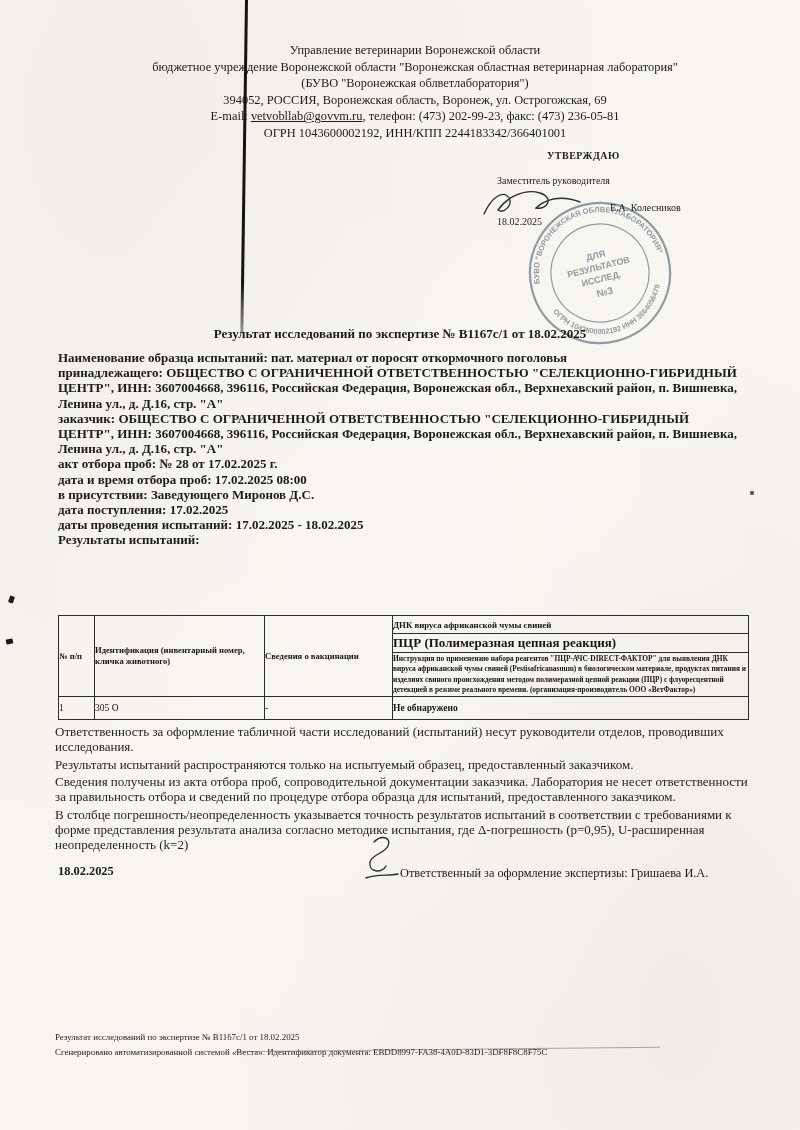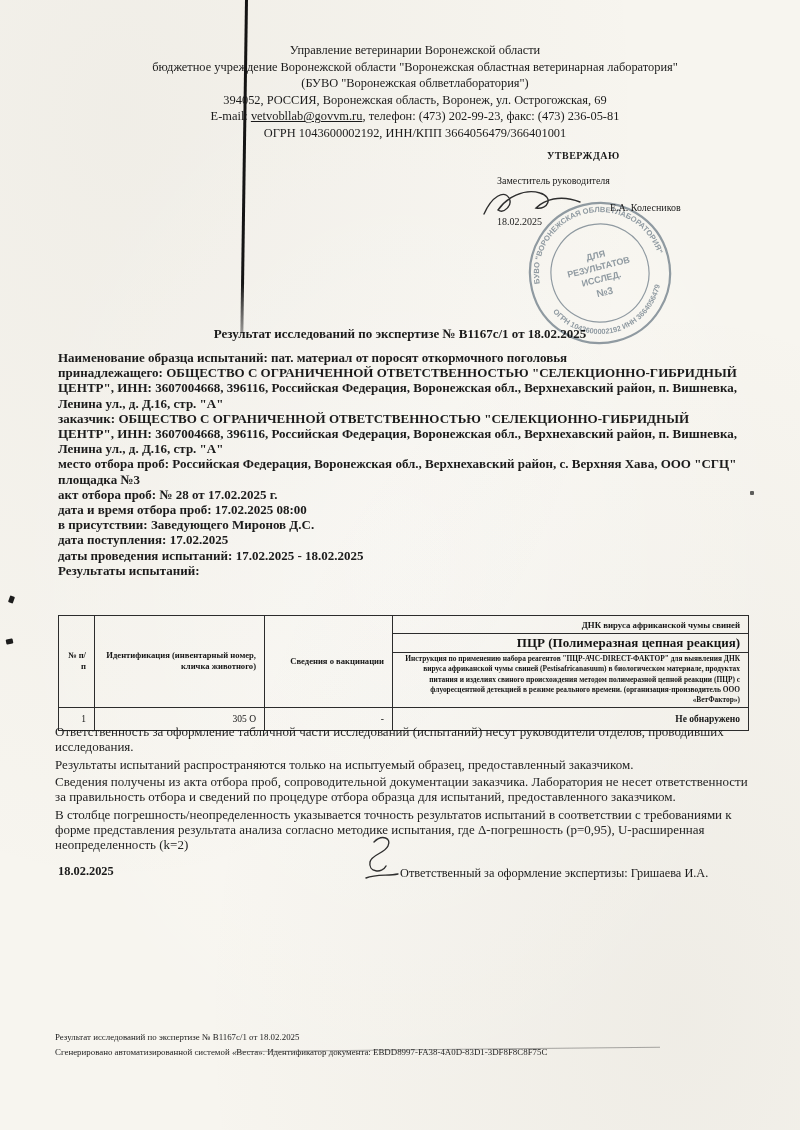--- a/index.html
+++ b/index.html
@@ -31,22 +31,22 @@
   
   .doc-title{position:absolute; top:326px; left:0; right:0; text-align:center;
     font-weight:bold; font-size:13px;}
   
   .doc-body{position:absolute; top:350px; left:58px; width:690px;
     font-size:13px; line-height:15.2px; font-weight:bold;}
   .doc-body p{margin:0;}
   
   .results-table{position:absolute; top:615px; left:58px; border-collapse:collapse;
     width:690px; table-layout:fixed; color:#151515;}
-  .results-table td{border:1px solid #2c2c2c; text-align:right; vertical-align:middle;
-    padding:1px 8px; overflow:hidden;margin-left:16px;}
+  .results-table td{border:1px solid #2c2c2c; text-align:left; vertical-align:middle;
+    padding:1px 0; overflow:hidden;margin-left:16px;}
   .th{font-weight:bold; font-size:8.6px; line-height:1.3;}
   .h1r{font-weight:bold; font-size:8.8px; height:15px;}
   .h2r{font-weight:bold; font-size:13px; height:14px;}
   .h3r{font-weight:bold; font-size:7.4px; line-height:1.4; padding:3px 8px;}
   .drow td{font-size:9.5px; height:20px;}
   .res-cell{font-weight:bold;}
   
   .footnotes{position:absolute; top:724px; left:55px; width:702px;
     font-size:13px; line-height:15px; color:#232323;}
   .footnotes p{margin:0 0 2.5px 0;}
@@ -78,21 +78,21 @@
   <div class="speck s1"></div>
   <div class="speck s2"></div>
   <div class="speck s3"></div>
 
   <div class="doc-header">
     <div>Управление ветеринарии Воронежской области</div>
     <div>бюджетное учреждение Воронежской области "Воронежская областная ветеринарная лаборатория"</div>
     <div>(БУВО "Воронежская облветлаборатория")</div>
     <div>394052, РОССИЯ, Воронежская область, Воронеж, ул. Острогожская, 69</div>
     <div><span>E-mail: </span><span class="u">vetvobllab@govvm.ru</span><span>, телефон: (473) 202-99-23, факс: (473) 236-05-81</span></div>
-    <div>ОГРН 1043600002192, ИНН/КПП 3664056479/366401001</div>
+    <div>ОГРН 1043600002192, ИНН/КПП 2244183342/366401001</div>
   </div>
 
   <div class="approval">
     <div class="approve">УТВЕРЖДАЮ</div>
     <div class="role">Заместитель руководителя</div>
     <svg class="sig1" width="120" height="34" viewBox="0 0 120 34">
       <path class="sigpath" d="M4,28 C12,10 24,4 29,12 C33,19 24,28 18,24 C26,12 44,2 60,7 C74,11 68,24 56,22 C64,14 80,8 100,16"></path>
     </svg>
     <div class="name">Е.А. Колесников</div>
     <div class="date">18.02.2025</div>
@@ -114,21 +114,20 @@
       <text class="stx" x="75" y="98" font-size="10" text-anchor="middle">№3</text>
     </svg>
   </div>
 
   <div class="doc-title">Результат исследований по экспертизе № В1167с/1 от 18.02.2025</div>
 
   <div class="doc-body">
     <p><span>Наименование образца испытаний:</span> <span>пат. материал от поросят откормочного поголовья</span></p>
     <p><span>принадлежащего:</span> <span>ОБЩЕСТВО С ОГРАНИЧЕННОЙ ОТВЕТСТВЕННОСТЬЮ "СЕЛЕКЦИОННО-ГИБРИДНЫЙ ЦЕНТР", ИНН: 3607004668, 396116, Российская Федерация, Воронежская обл., Верхнехавский район, п. Вишневка, Ленина ул., д. Д.16, стр. "А"</span></p>
     <p><span>заказчик:</span> <span>ОБЩЕСТВО С ОГРАНИЧЕННОЙ ОТВЕТСТВЕННОСТЬЮ "СЕЛЕКЦИОННО-ГИБРИДНЫЙ ЦЕНТР", ИНН: 3607004668, 396116, Российская Федерация, Воронежская обл., Верхнехавский район, п. Вишневка, Ленина ул., д. Д.16, стр. "А"</span></p>
-    <p><span>место отбора проб:</span> <span>Российская Федерация, Воронежская обл., Верхнехавский район, с. Верхняя Хава, ООО "СГЦ" площадка №3</span></p>
     <p><span>акт отбора проб:</span> <span>№ 28 от 17.02.2025 г.</span></p>
     <p><span>дата и время отбора проб:</span> <span>17.02.2025 08:00</span></p>
     <p><span>в присутствии:</span> <span>Заведующего Миронов Д.С.</span></p>
     <p><span>дата поступления:</span> <span>17.02.2025</span></p>
     <p><span>даты проведения испытаний:</span> <span>17.02.2025 - 18.02.2025</span></p>
     <p><span>Результаты испытаний:</span> <span></span></p>
   </div>
 
   <table class="results-table">
     <colgroup>

